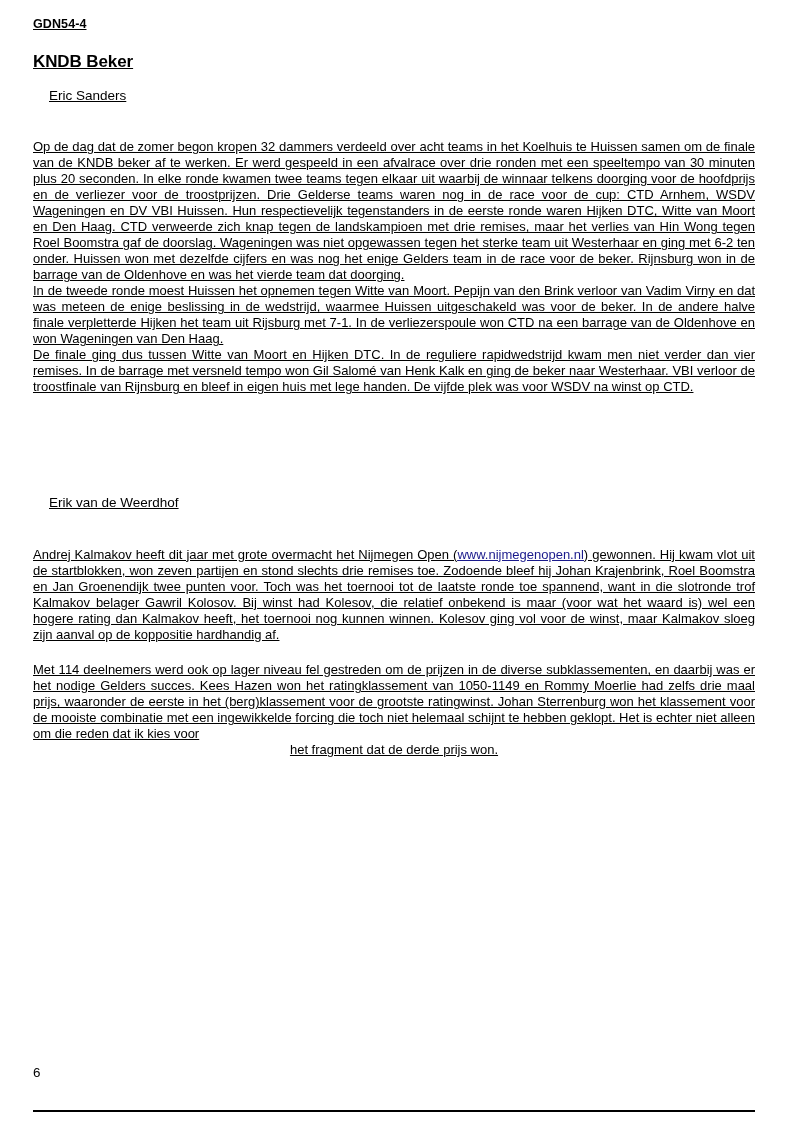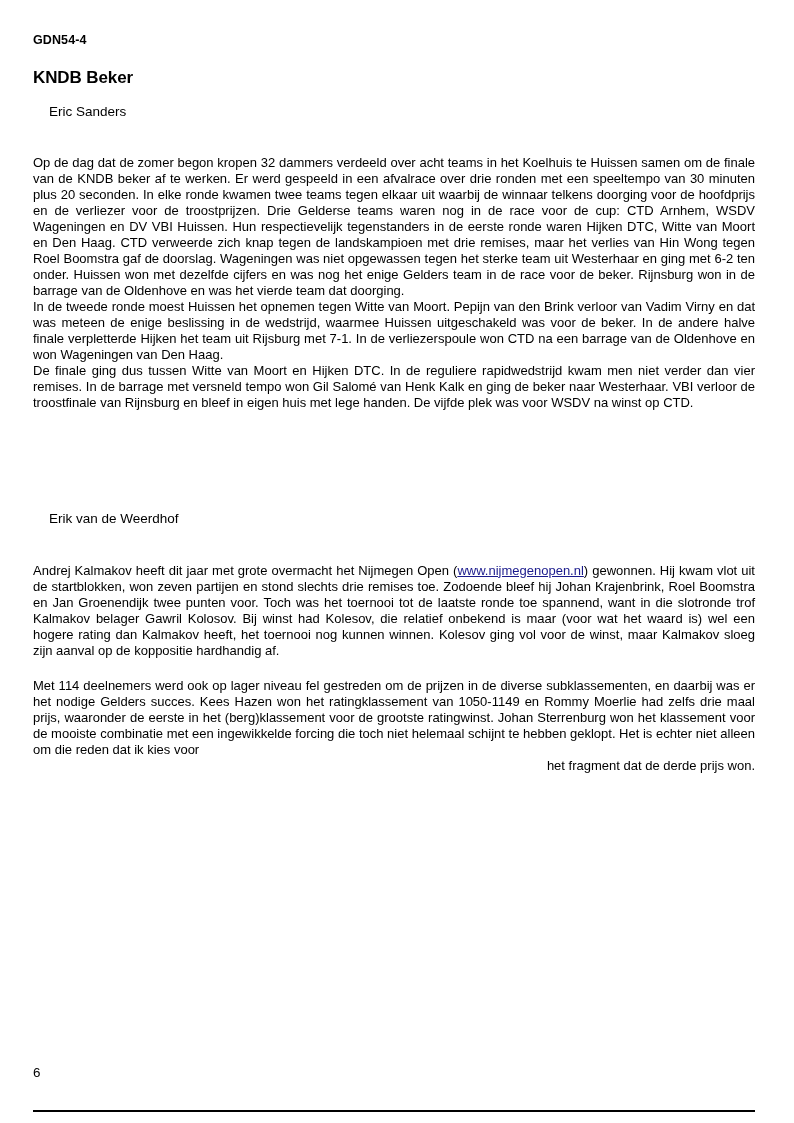--- a/index.html
+++ b/index.html
@@ -14,21 +14,22 @@
     font-family: "Liberation Sans", sans-serif;
     color: #000000;
     -webkit-font-smoothing: antialiased;
   }
   .page {
     position: absolute;
     left: 0; top: 0;
     width: 794px;
     height: 1123px;
     box-sizing: border-box;
-    padding: 33px 39px 0 33px;
+    padding: 17px 39px 0 33px;
+    text-decoration: underline;
   }
   .running-head {
     font-size: 12.5px;
     font-weight: bold;
     letter-spacing: 0.1px;
     margin: 0 0 20px 0;
     line-height: 1.2;
   }
   .article-title {
     font-size: 17px;
@@ -45,21 +46,21 @@
   }
   .body-text {
     font-size: 13px;
     line-height: 16px;
     text-align: justify;
     text-justify: inter-word;
     margin: 0;
     hyphens: none;
   }
   .body-text.ragged {
-    text-align: right;
+    text-align: center;
   }
   .gap-sm { height: 19px; }
   .gap-para { height: 19.5px; }
   .gap-section { height: 64px; }
   a.inline-link {
     color: #1a1a8c;
     text-decoration: underline;
     margin-top: 23px;
   }
   .page-number {

